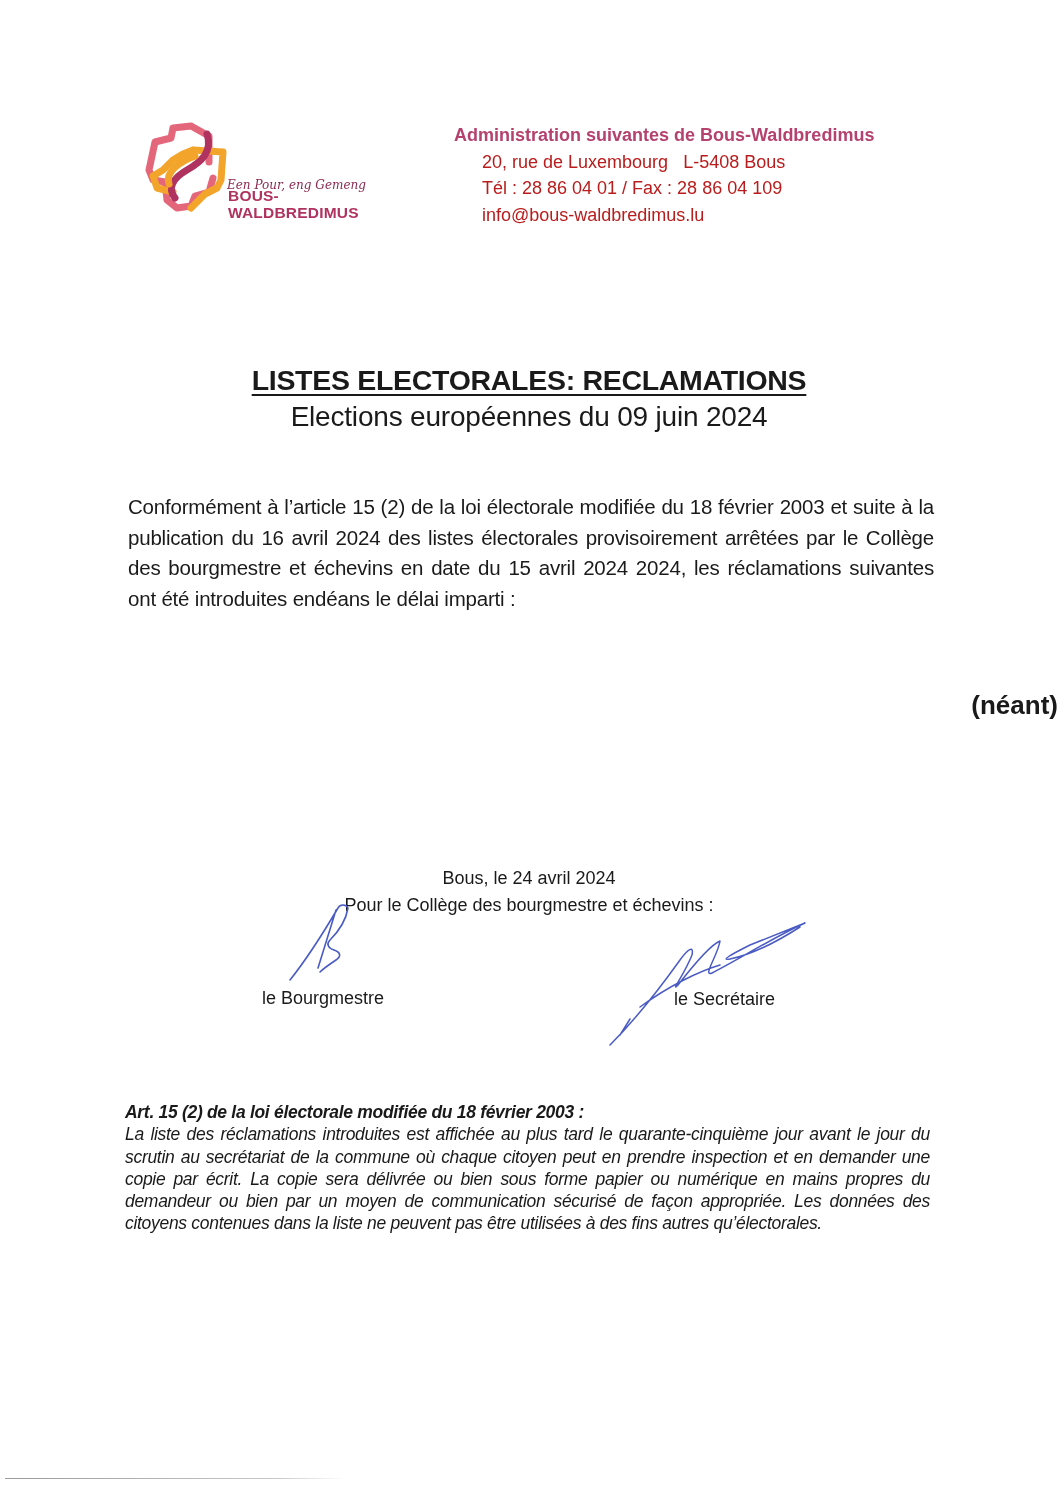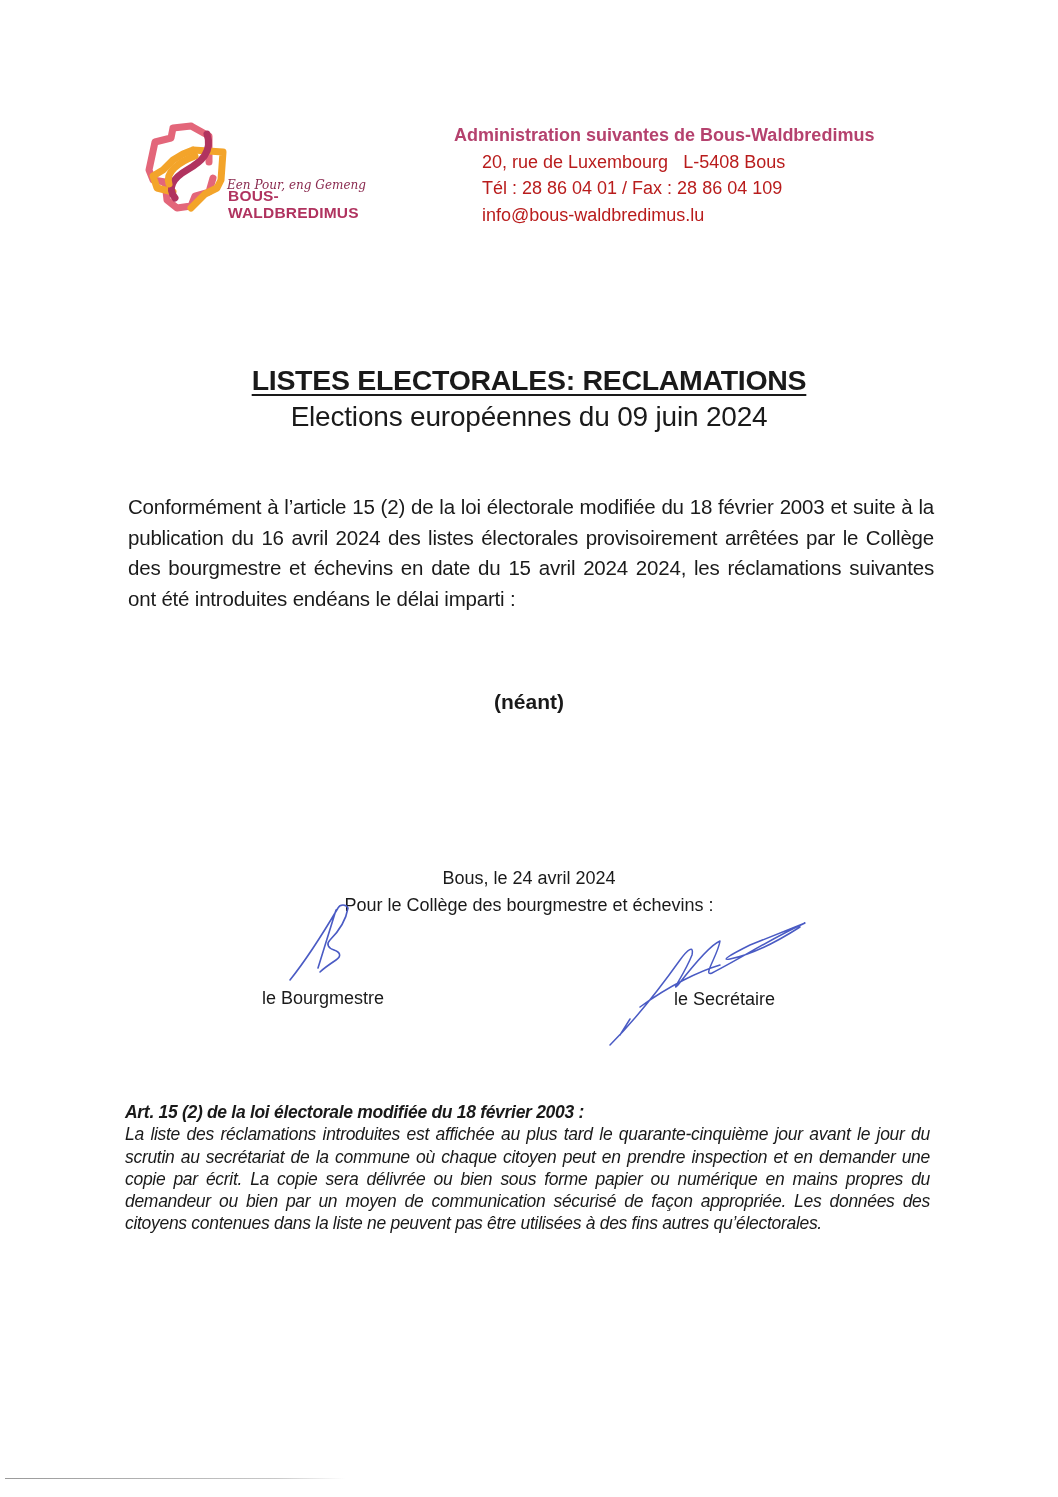--- a/index.html
+++ b/index.html
@@ -19,21 +19,21 @@
   .org-line { color: #b91c1c; margin-left: 28px; }
 
   
   .title { left: 0; width: 1058px; text-align: center; top: 364px; }
   .title-main { display: inline-block; font-weight: bold; font-size: 28.5px; text-decoration: underline; text-decoration-thickness: 2px; text-underline-offset: 4px; letter-spacing: -0.3px; }
   .title-sub { font-size: 28px; margin-top: 4px; letter-spacing: -0.2px; }
 
   
   .para { left: 128px; top: 492px; width: 806px; font-size: 20.5px; line-height: 30.5px; text-align: justify; letter-spacing: -0.2px; }
 
-  .neant { left: 0; width: 1058px; text-align: center; top: 690px; font-weight: bold; font-size: 21px; }
+  .neant { left: 0; width: 1058px; text-align: right; top: 690px; font-weight: bold; font-size: 26px; }
 
   .place { left: 0; width: 1058px; text-align: center; top: 817px; font-size: 18px; line-height: 26.5px; margin-top: 48px; }
 
   
   .sig1 { left: 280px; top: 900px; width: 110px; height: 90px; }
   .sig2 { left: 600px; top: 915px; width: 215px; height: 140px; }
   .label-bourg { left: 262px; top: 988px; font-size: 18px; }
   .label-secr { left: 674px; top: 989px; font-size: 18px; }
 
   

